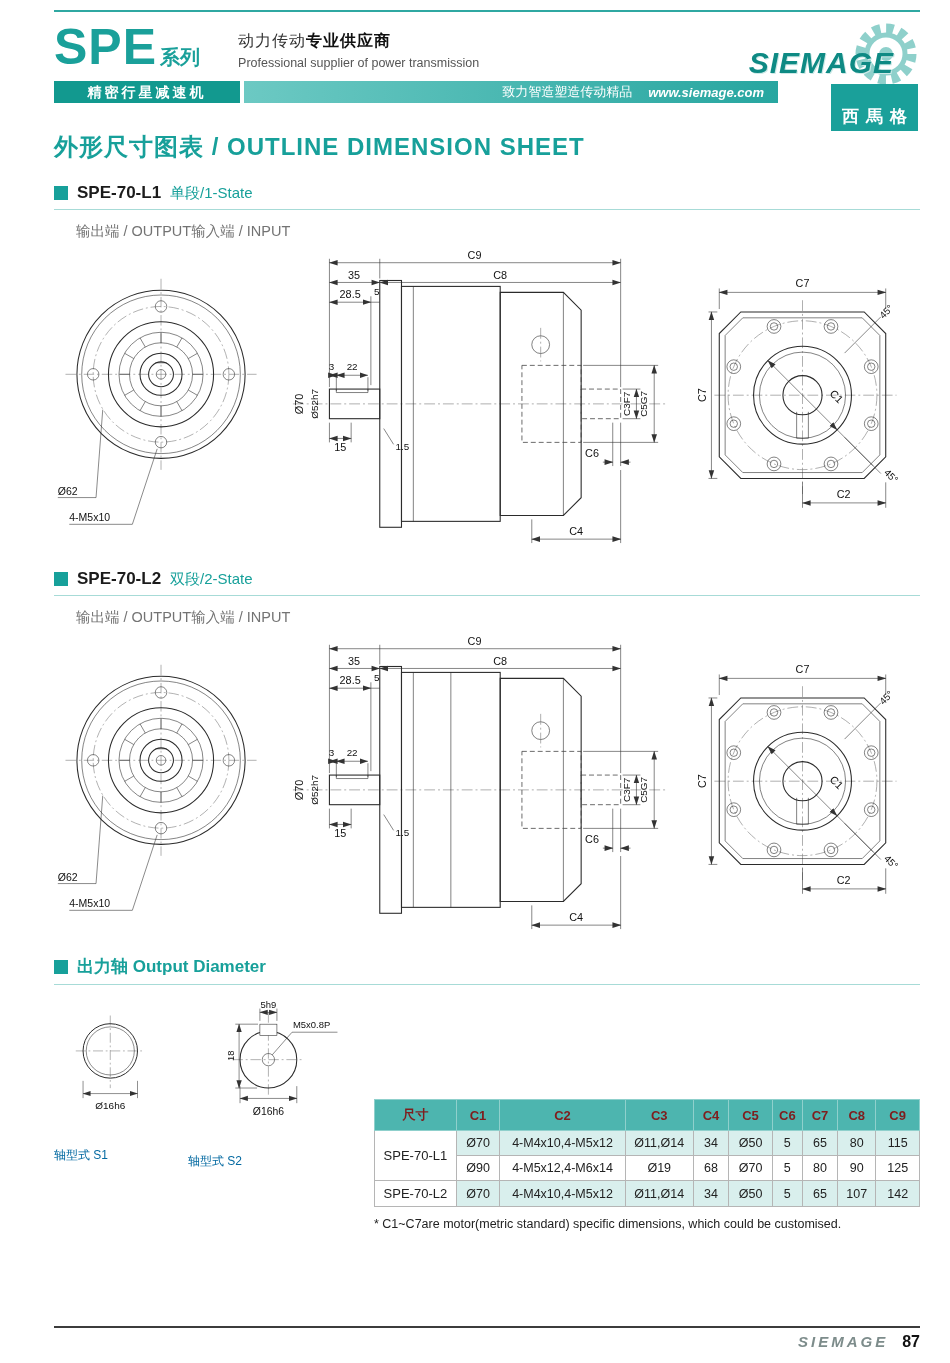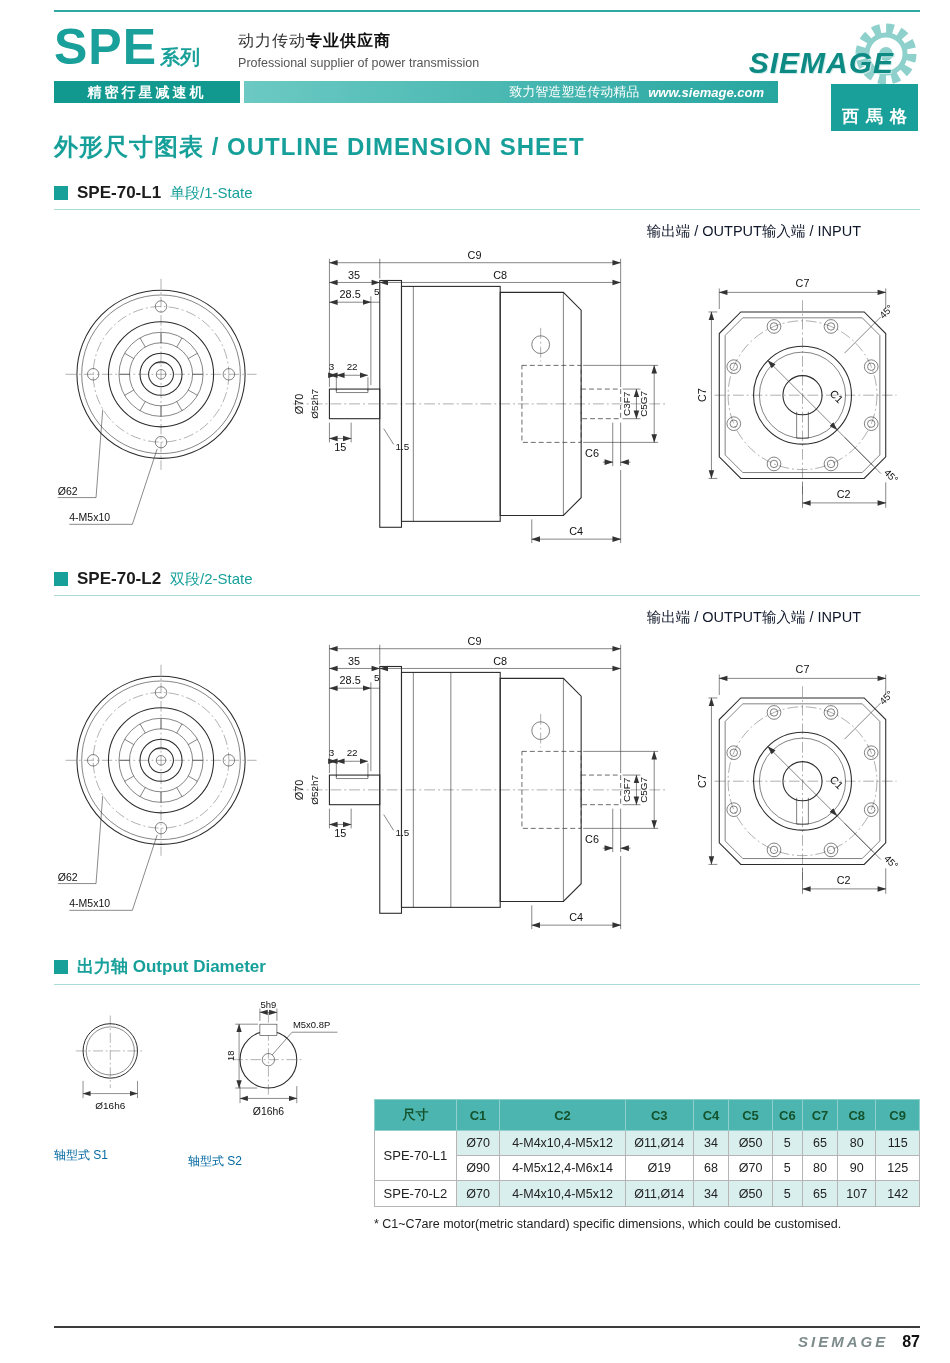--- a/index.html
+++ b/index.html
@@ -12,36 +12,36 @@
   header { position:relative; }
   .hdr-top { display:flex; }
   .spe { font-size:50px; font-weight:bold; color:#1aa09a; letter-spacing:1px; line-height:.92; }
   .spe-suffix { font-size:20px; color:#1aa09a; font-weight:bold; margin-left:3px; }
   .hdr-mid { margin-left:38px; padding-top:7px; }
   .tagline { font-size:16px; color:#333; letter-spacing:1px; }
   .tagline b { color:#111; }
   .tagline-en { font-size:12.5px; color:#555; margin-top:4px; }
   .hdr-band { display:flex; width:724px; height:22px; margin-top:10px; }
   .band-left { width:186px; background:#12998f; color:#fff; font-size:14px; font-weight:bold; text-align:center; line-height:22px; letter-spacing:3px; }
-  .band-right { flex:1; margin-left:4px; background:linear-gradient(90deg,#6cc9c3,#27a6a0); color:#fff; font-size:13px; display:flex; align-items:center; justify-content:flex-end; gap:9px; padding-right:14px; }
+  .band-right { flex:1; margin-left:4px; background:linear-gradient(90deg,#6cc9c3,#27a6a0); color:#fff; font-size:13px; display:flex; align-items:center; justify-content:flex-end; gap:16px; padding-right:14px; }
   .band-right .site { font-style:italic; font-weight:bold; }
   .logo { position:absolute; right:0; top:-4px; width:185px; height:100px; }
   .logo .gearwrap { position:absolute; right:0; top:0; }
   .logo .brand { position:absolute; right:26px; top:26px; font-size:30px; font-weight:bold; font-style:italic; color:#0e8a84; letter-spacing:1px; text-shadow:1px 1px 0 #cde9e7; }
   .logo .brand-cn { position:absolute; right:2px; top:64px; background:#1aa09a; color:#fff; font-size:17px; font-weight:bold; letter-spacing:7px; padding:21px 4px 3px 11px; }
 
   h1.page-title { margin-top:28px; font-size:24px; font-weight:bold; color:#17a09a; letter-spacing:1px; }
 
   section { margin-top:20px; }
   .sec-head { display:flex; align-items:center; gap:9px; border-bottom:1px solid #a7dbd7; padding-bottom:6px; }
   .sq { width:14px; height:14px; background:#17a09a; flex:0 0 auto; }
   .sec-model { font-size:17px; font-weight:bold; color:#1b1b1b; }
   .sec-type { font-size:15px; color:#17a09a; }
   .sec-title-teal { font-size:17px; font-weight:bold; color:#17a09a; }
-  .io-labels { display:flex; justify-content:flex-end; margin:12px 4px 0; font-size:14.5px; color:#0f172a; }
+  .io-labels { display:flex; justify-content:flex-start; margin:12px 4px 0; font-size:14.5px; color:#737373; }
   .io-labels .out { margin-left:18px; }
   .io-labels .in { margin-right:55px; }
   .draw-row { display:flex; justify-content:space-between; align-items:center; }
 
   
   svg.draw { overflow:visible; }
   svg text { font-family:"Liberation Sans","DejaVu Sans",sans-serif; font-size:11px; fill:#111; }
   .t10 { font-size:10px; }
   .ln { fill:none; stroke:#2b2b2b; stroke-width:1.1; }
   .thin { stroke-width:.6; }
@@ -51,21 +51,21 @@
   .arr { marker-start:url(#arw); marker-end:url(#arw); }
   .arrE { marker-end:url(#arw); }
 
   
   .out-row { display:flex; margin-top:16px; }
   .shafts { display:flex; gap:16px; width:320px; flex:0 0 auto; }
   .shaft-fig { text-align:left; }
   .shaft-label { font-size:12px; margin-top:6px; color:#0369a1; }
   .table-col { flex:1; margin-top:98px; }
   table.dim-table { border-collapse:collapse; width:100%; font-size:12.5px; }
-  .dim-table th { background:#4db5af; color:#14532d; font-weight:bold; padding:6px 2px; border:1px solid #8fd0cc; font-size:13px; }
+  .dim-table th { background:#4db5af; color:#7f1d1d; font-weight:bold; padding:6px 2px; border:1px solid #8fd0cc; font-size:13px; }
   .dim-table td { border:1px solid #b5b5b5; text-align:center; padding:5px 2px; background:#fff; color:#222; }
   .dim-table tr.alt td { background:#d9efed; }
   .dim-table td.model { background:#fff !important; font-size:13px; }
   .notes { margin-top:8px; font-size:12.5px; color:#222; line-height:1.5; }
 
   footer { margin-top:auto; border-top:2px solid #3c3c3c; padding-top:5px; display:flex; justify-content:flex-end; align-items:baseline; gap:14px; }
   .f-brand { font-style:italic; font-weight:bold; color:#7d8c8b; letter-spacing:3px; font-size:15px; }
   .f-page { font-weight:bold; font-size:16px; color:#111; }
 </style>
 </head>

